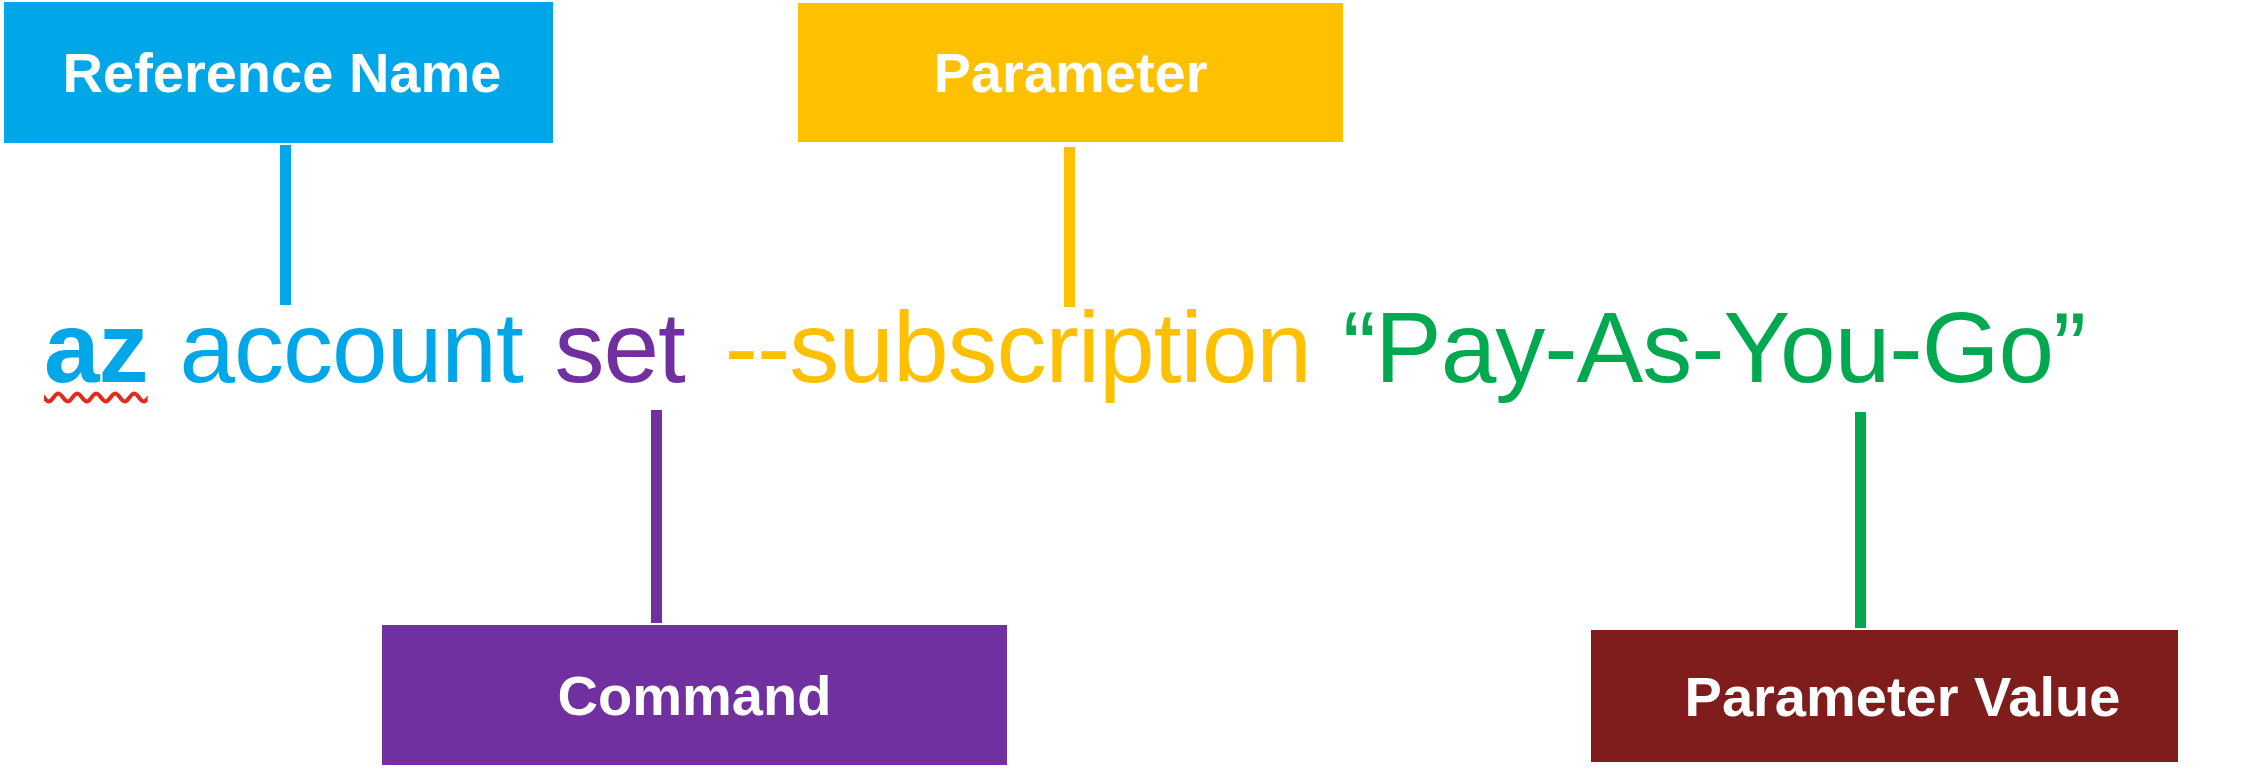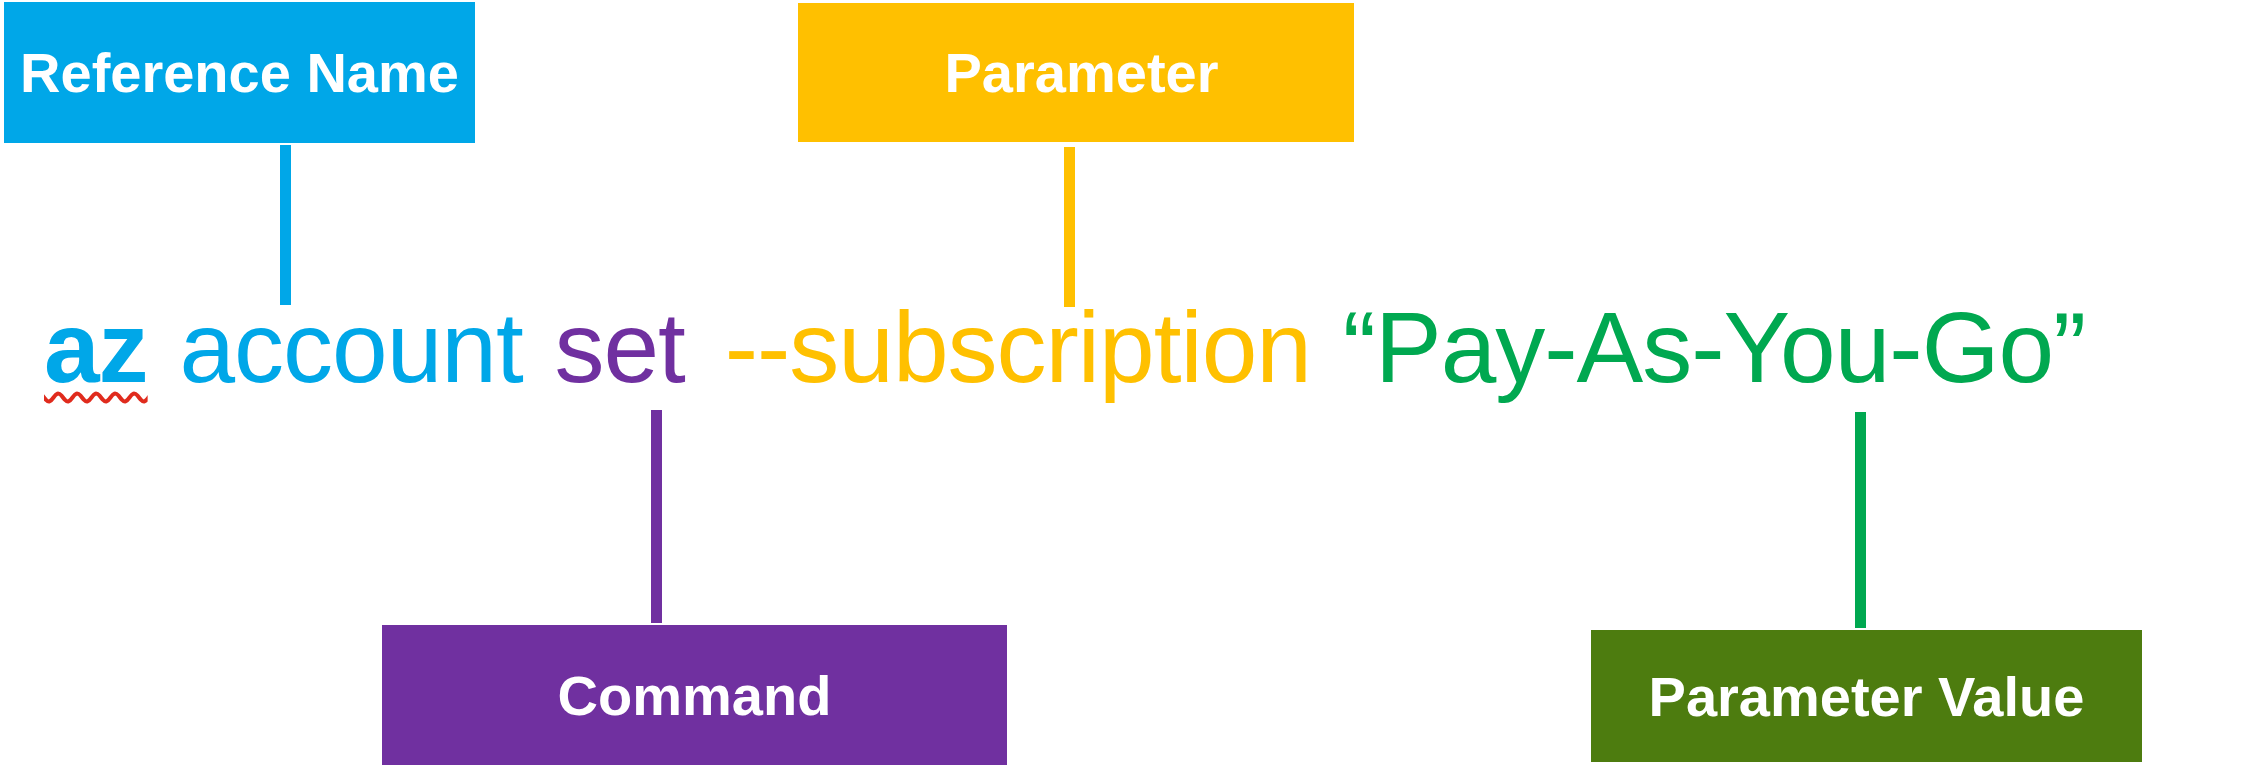--- a/index.html
+++ b/index.html
@@ -48,22 +48,22 @@
   .tok-green  { color: var(--green); margin-top: 16px; }
   .squiggle {
     text-decoration-line: underline;
     text-decoration-style: wavy;
     text-decoration-color: #e02b1d;
     text-decoration-thickness: 4px;
     text-underline-offset: 10px;
     font-weight: bold;
   }
   
-  #box-reference-name { left: 4px;    top: 2px;   width: 471px; height: 141px; }
-  #box-parameter      { left: 798px;  top: 3px;   width: 545px; height: 139px; padding-left: 11px; }
+  #box-reference-name { left: 4px;    top: 2px;   width: 542px; height: 141px; padding-left: 7px; }
+  #box-parameter      { left: 798px;  top: 3px;   width: 545px; height: 139px; }
   #box-command        { left: 382px;  top: 625px; width: 625px; height: 140px; }
   #box-parameter-value{ left: 1591px; top: 630px; width: 551px; height: 132px; }
 
   #line-reference-name { left: 280px;  top: 145px; height: 160px; }
   #line-parameter      { left: 1064px; top: 147px; height: 160px; }
   #line-command        { left: 651px;  top: 410px; height: 213px; }
   #line-parameter-value{ left: 1855px; top: 412px; height: 216px; }
 </style>
 </head>
 <body>
@@ -88,17 +88,17 @@
     <span class="tok-blue">account</span>
     <span class="tok-purple">set</span>
     <span class="tok-yellow">--subscription</span>
     <span class="tok-green">“Pay-As-You-Go”</span>
   </div>
 
   <div id="box-command" class="label-box" style="background:#7030A0;">
     <span>Command</span>
   </div>
 
-  <div id="box-parameter-value" class="label-box" style="background:#4d7c0f;">
+  <div id="box-parameter-value" class="label-box" style="background:#7f1d1d;padding-left:36px;">
     <span>Parameter Value</span>
   </div>
 
 </div>
 
 </body></html>

